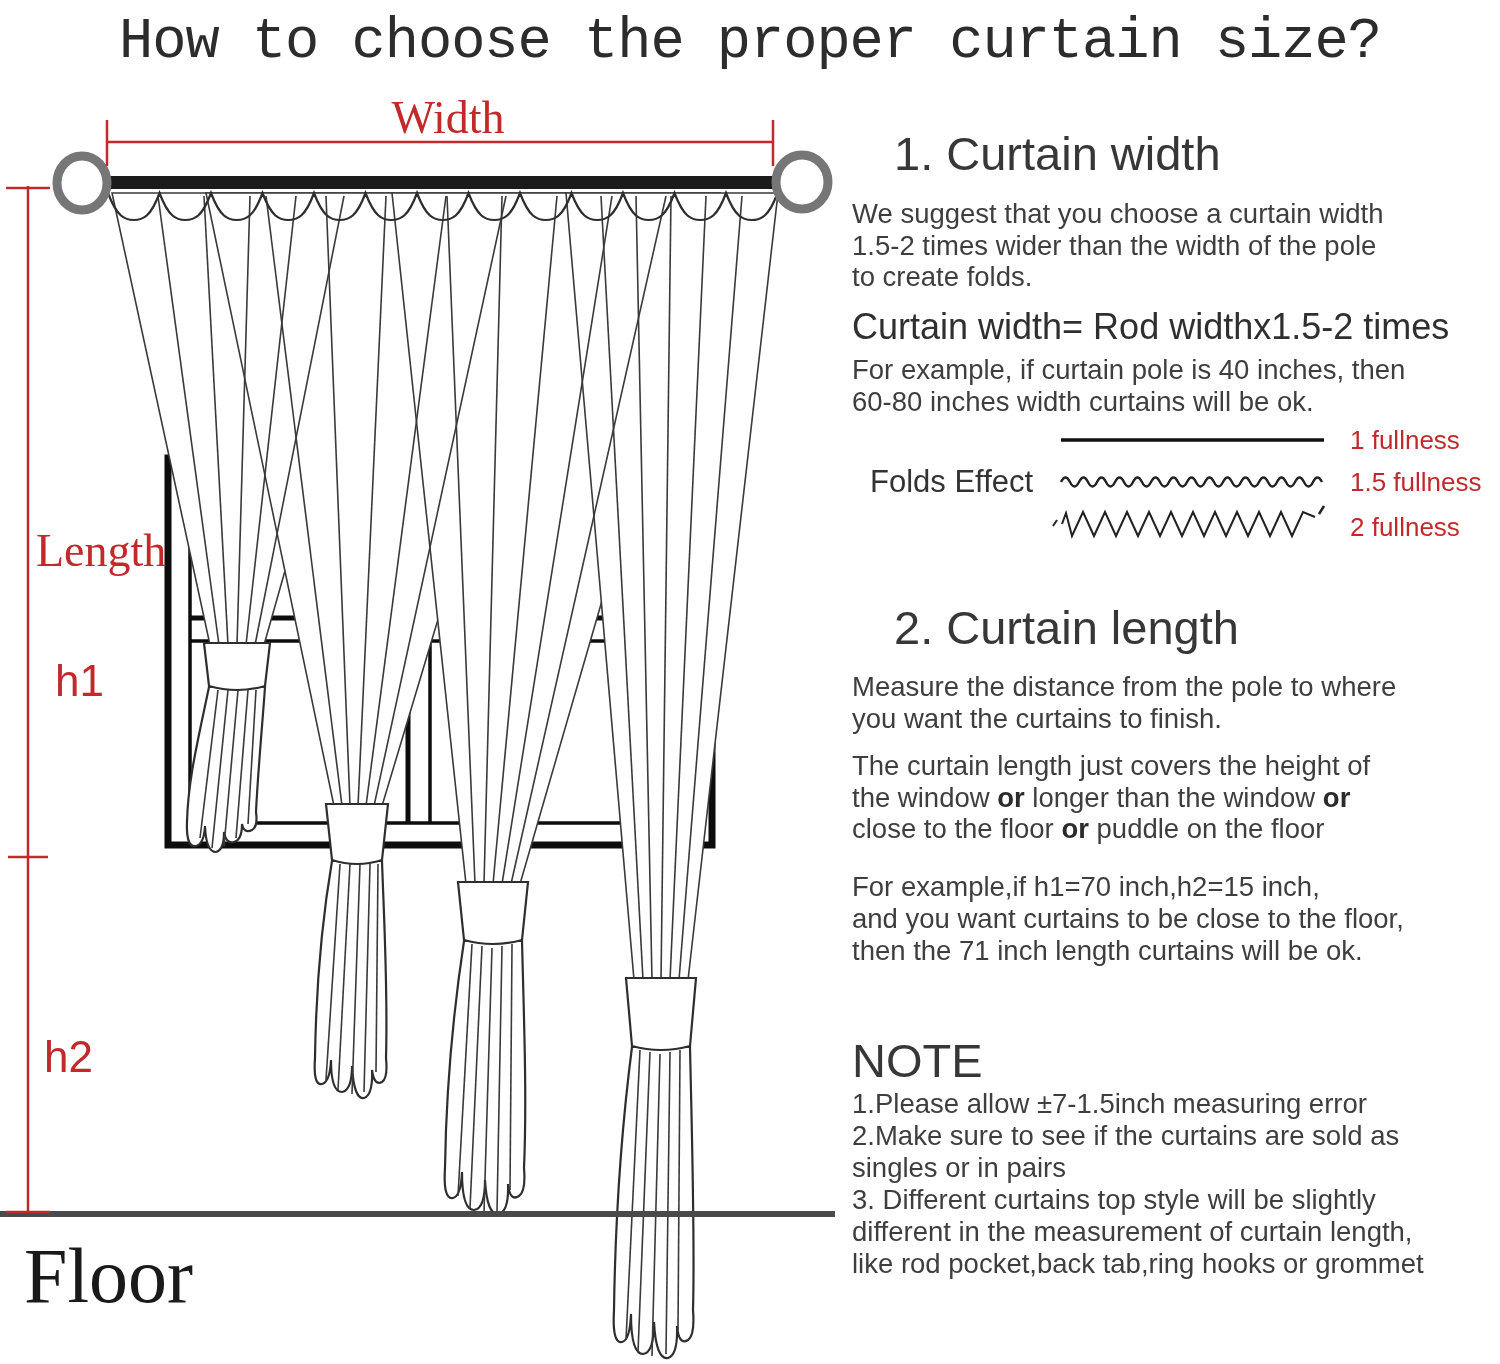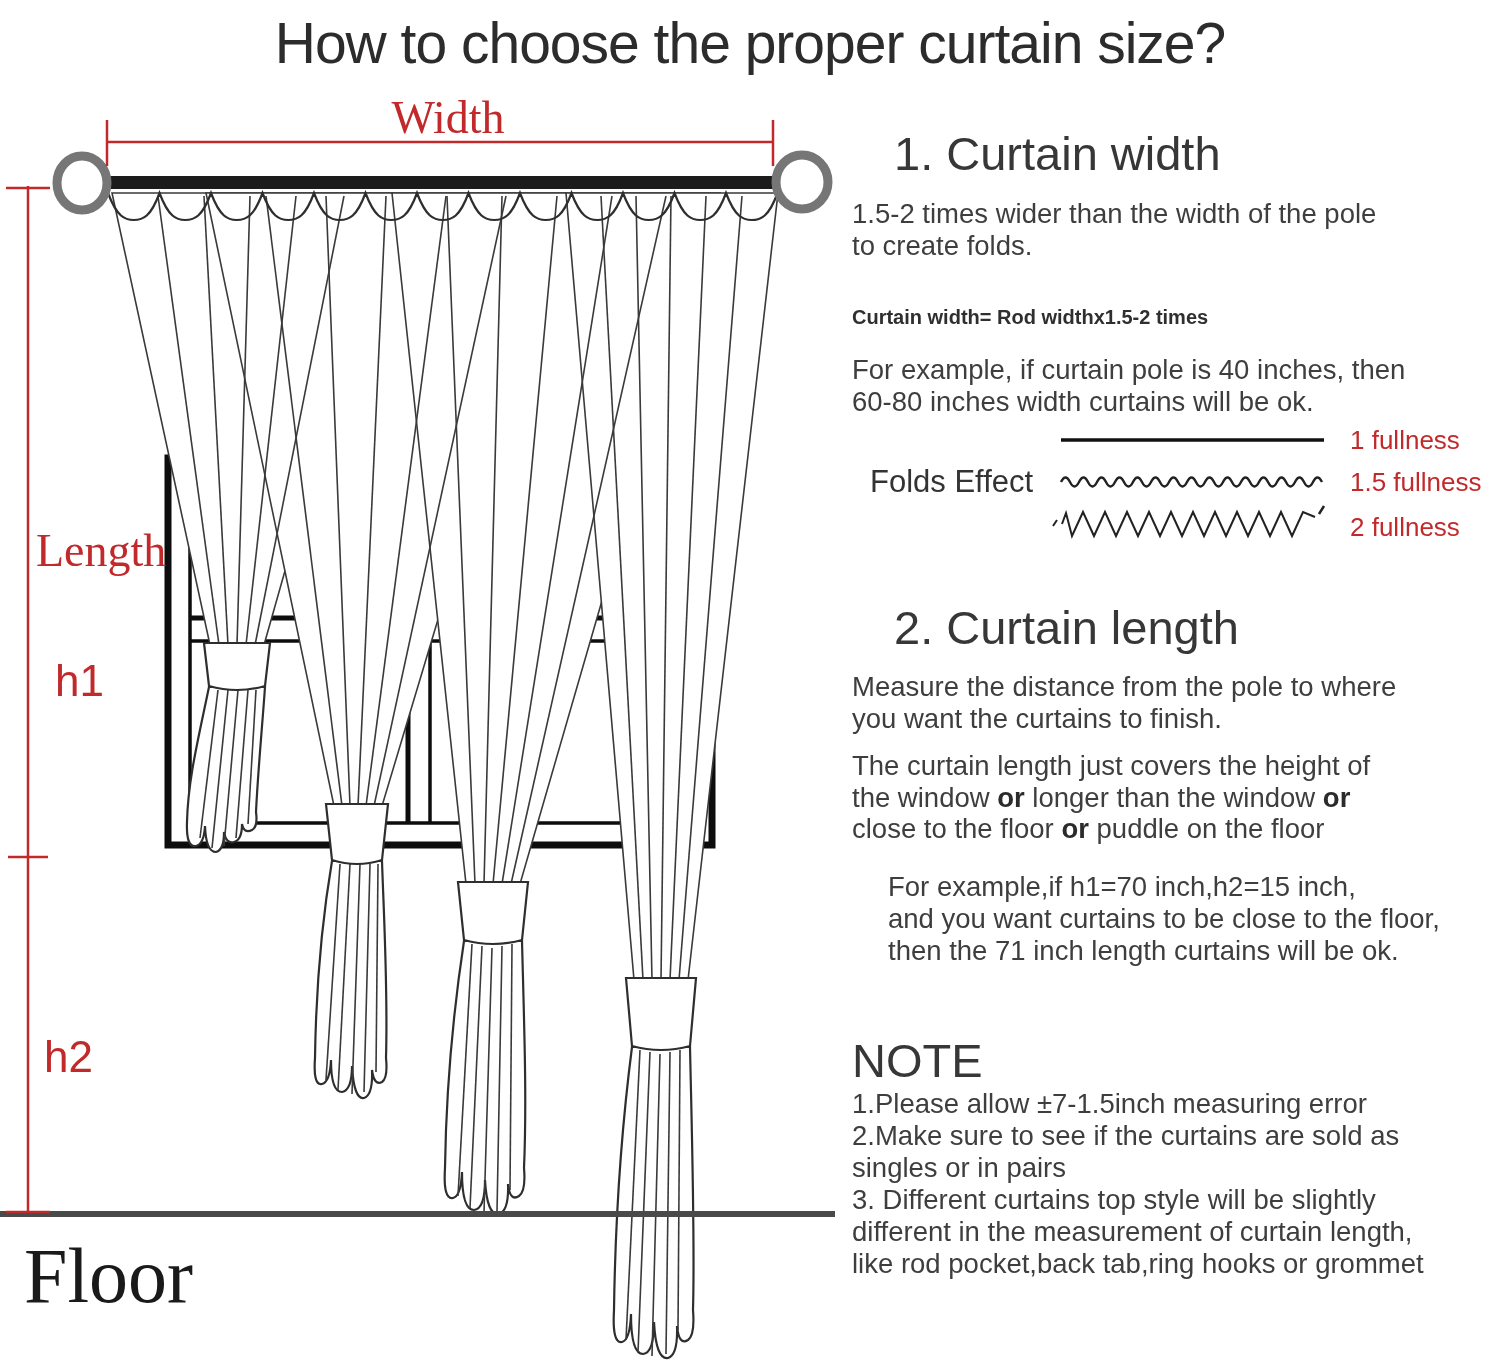--- a/index.html
+++ b/index.html
@@ -1,27 +1,27 @@
 <!DOCTYPE html>
 <html><head>
 <meta charset="utf-8">
 <style>
   html,body{margin:0;padding:0;background:#ffffff;}
   #page{position:relative;width:1500px;height:1364px;background:#fff;overflow:hidden;
         font-family:"Liberation Sans",sans-serif;color:#3e3e3e;}
   .abs{position:absolute;}
   #title{left:0;top:10px;width:1500px;text-align:center;font-size:57px;color:#2c2c2c;
-         letter-spacing:-1px;white-space:nowrap;}
+         letter-spacing:-1px;white-space:nowrap;font-family:Liberation Mono, monospace;}
   .col{left:852px;width:648px;}
   .heading{font-size:47px;color:#373737;white-space:nowrap;}
   .indent{padding-left:42px;}
   .body{font-size:27.5px;line-height:31.5px;color:#3e3e3e;white-space:nowrap;}
   .body .line{height:31.5px;}
-  .ex .line{height:32px;line-height:32px;margin-left:36px;}
-  .formula{font-size:20px;font-weight:bold;color:#2f2f2f;white-space:nowrap;}
+  .ex .line{height:32px;line-height:32px;}
+  .formula{font-size:36px;font-weight:normal;color:#2f2f2f;white-space:nowrap;}
   b{color:#2b2b2b;}
   .note-lines .line{height:32px;line-height:32px;}
   svg text{user-select:none;}
   .red-serif{font-family:"Liberation Serif",serif;fill:#c1292b;}
   .red-sans{font-family:"Liberation Sans",sans-serif;fill:#c1292b;}
   .black-serif{font-family:"Liberation Serif",serif;fill:#1a1a1a;}
   .legend-red{font-family:"Liberation Sans",sans-serif;fill:#c1292b;font-size:26px;}
   .folds-label{font-family:"Liberation Sans",sans-serif;fill:#333;font-size:31px;}
   .art{stroke:#3a3a3a;stroke-width:1.6;fill:none;}
   .artbold{stroke:#2e2e2e;stroke-width:2.2;fill:#fff;}
@@ -143,20 +143,21 @@
     <text class="red-serif" x="448" y="133" font-size="46" text-anchor="middle">Width</text>
     <text class="red-serif" x="36" y="566" font-size="46">Length</text>
     <text class="red-sans" x="55" y="696" font-size="44">h1</text>
     <text class="red-sans" x="44" y="1072" font-size="44">h2</text>
     <text class="black-serif" x="24" y="1302" font-size="78">Floor</text>
   </svg>
 
   <div class="abs col heading indent" style="top:126px">1. Curtain width</div>
 
   <div class="abs col body" style="top:198px">
+    <div class="line">We suggest that you choose a curtain width</div>
     <div class="line">1.5-2 times wider than the width of the pole</div>
     <div class="line">to create folds.</div>
   </div>
 
   <div class="abs col formula" style="top:306px">Curtain width= Rod widthx1.5-2 times</div>
 
   <div class="abs col body" style="top:354px">
     <div class="line">For example, if curtain pole is 40 inches, then</div>
     <div class="line">60-80 inches width curtains will be ok.</div>
   </div>

